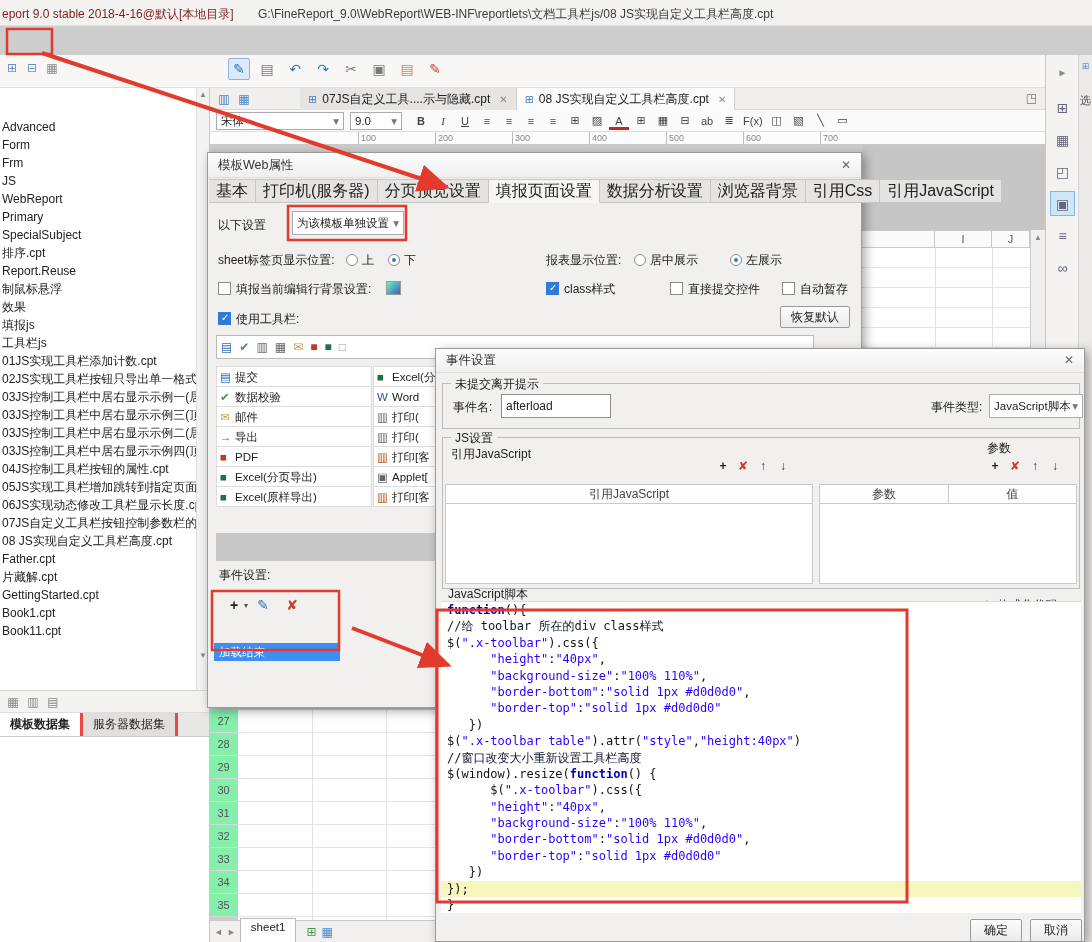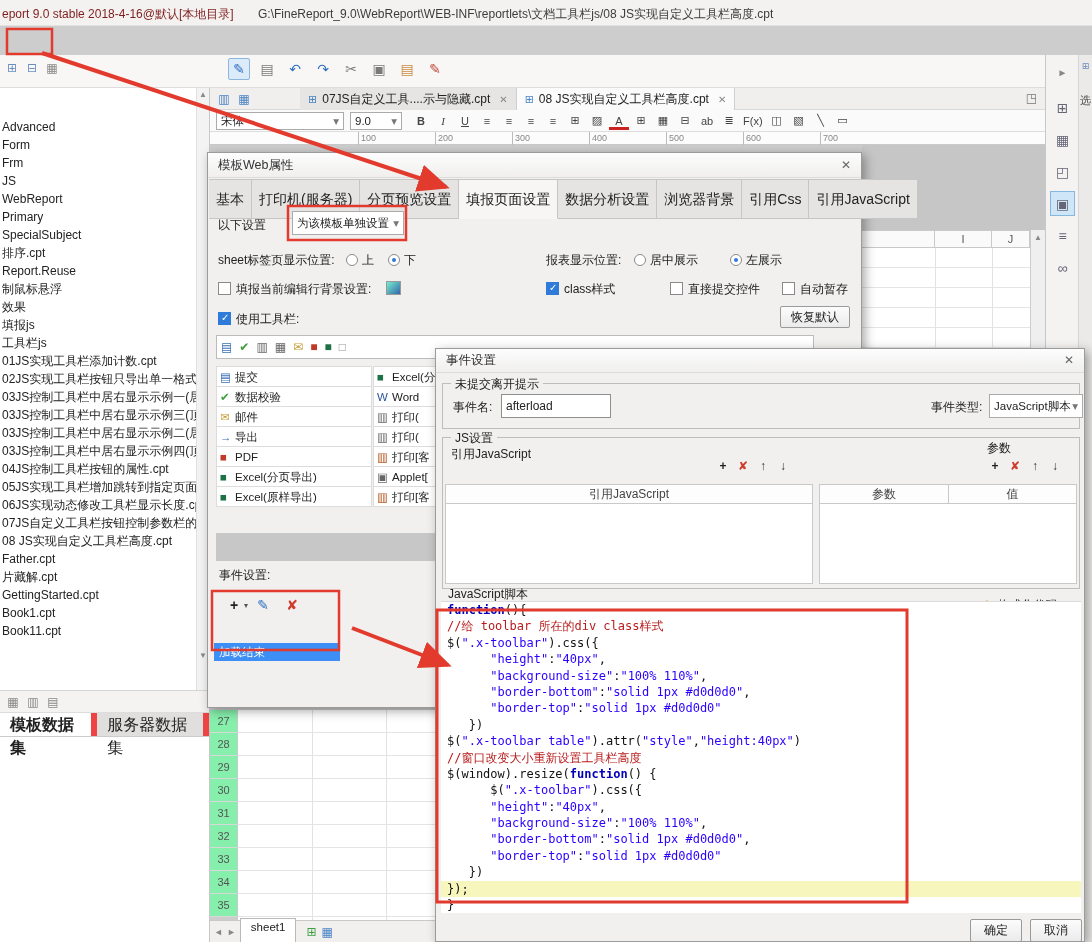--- a/index.html
+++ b/index.html
@@ -15,21 +15,21 @@
 .ibox{width:22px;height:22px;display:inline-flex;align-items:center;justify-content:center;font-size:14px;margin:3px 3px;border:1px solid transparent;border-radius:2px}
 .ibox.active{background:#dcebf9;border-color:#8ab6e0}
 .smicon{width:18px;height:18px;display:inline-flex;align-items:center;justify-content:center;font-size:12px;margin:2px 1px;color:#5a7fae}
 .treepanel{background:#fff;border-right:1px solid #c8c8c8}
 .tree{padding-top:30px}
 .tree-item{height:18px;line-height:18px;font-size:12px;padding-left:2px;white-space:nowrap;overflow:hidden}
 .vscroll{width:13px;background:#f3f3f3;border-left:1px solid #e0e0e0;font-size:8px;color:#888;text-align:center}
 .dspanel{background:#fff;border-right:1px solid #c8c8c8;border-top:1px solid #d5d5d5}
 .ds-icons{height:22px;background:#f4f3f2;display:flex;align-items:center;padding-left:3px;border-bottom:1px solid #ddd}
 .ds-tabs{height:24px;background:#e9e8e7;display:flex;border-bottom:1px solid #ccc}
-.ds-tab{padding:0 10px;line-height:23px;font-size:16px;background:#e0dfde;border-right:6px solid #ef4444}
+.ds-tab{padding:0 10px;line-height:23px;font-size:12px;background:#e0dfde;border-right:3px solid #ef4444}
 .ds-tab.active{background:#fff;font-weight:bold}
 .doctabs{background:#f0efee;border-bottom:1px solid #d8d8d8}
 .dtab{display:flex;align-items:center;padding:0 8px;gap:5px;font-size:12px;background:#e6e5e4;border-right:1px solid #cfcfcf;white-space:nowrap;height:22px}
 .dtab.active{background:#fbfbfb}
 .dtab-close{color:#888;font-size:10px;margin-left:4px}
 .fmtbar{background:#fbfafa;border-bottom:1px solid #ddd}
 .select{position:absolute;top:2px;height:18px;background:#fff;border:1px solid #ababab;font-size:11.5px;line-height:16px;padding:0 4px;display:flex;justify-content:space-between;align-items:center}
 .fmt-icons{position:absolute;left:200px;top:1px;display:flex}
 .fmt-icon{min-width:20px;height:19px;display:inline-flex;align-items:center;justify-content:center;font-size:11px;color:#444;margin:0 1px;padding:0 2px}
 .fmt-icon.b{font-weight:bold}
@@ -46,21 +46,21 @@
 .sheet-tab{background:#fff;border:1px solid #b9b9b9;padding:0 10px;height:28px;line-height:16px;font-size:11.5px}
 .navg{color:#888;font-size:9px}
 .dock{background:#f4f3f2;border-left:1px solid #c8c8c8}
 .dock-icon{position:absolute;left:4px;width:25px;height:25px;display:flex;align-items:center;justify-content:center;font-size:14px;color:#667;border:1px solid transparent}
 .dock-icon.active{background:#cfe6f9;border-color:#85b7e0}
 .dockedge{background:#ebeae9;border-left:1px solid #d5d5d5;font-size:11px;color:#444;text-align:center}
 .dialog{background:#f1f0ef;border:1px solid #9b9b9b;box-shadow:3px 3px 10px rgba(0,0,0,.35)}
 .dlg-title{height:25px;line-height:24px;padding-left:10px;font-size:12.5px;color:#333;background:linear-gradient(#fdfdfd,#f0efee);border-bottom:1px solid #ddd}
 .dlg-close{position:absolute;top:5px;right:10px;color:#666;font-size:12px}
 .wtabs{position:absolute;left:1px;top:26px;display:flex}
-.wtab{padding:8px 7px;line-height:22px;font-size:14px;background:#e5e4e3;border:1px solid #c6c6c6;border-left:none;white-space:nowrap}
+.wtab{padding:0 7px;line-height:22px;font-size:16px;background:#e5e4e3;border:1px solid #c6c6c6;border-left:none;white-space:nowrap}
 .wtab.active{background:#f7f6f5;border-bottom-color:#f7f6f5}
 .cb{display:inline-block;width:13px;height:13px;border:1px solid #8a8a8a;background:#fff;vertical-align:-2px;margin-right:5px;position:relative}
 .cb.on{background:#2f7bd9;border-color:#2f7bd9}
 .cb.on::after{content:"✓";color:#fff;font-size:10px;position:absolute;left:2px;top:-1px}
 .rd{display:inline-block;width:12px;height:12px;border:1px solid #8a8a8a;border-radius:50%;background:#fff;vertical-align:-2px;margin-right:4px;position:relative}
 .rd.on::after{content:"";position:absolute;left:3px;top:3px;width:4px;height:4px;border-radius:50%;background:#2f7bd9}
 .btn{position:absolute;border:1px solid #9a9a9a;background:linear-gradient(#fcfcfc,#ebebeb);font-size:12px;text-align:center;border-radius:2px}
 .pvstrip{position:absolute;background:#fff;border:1px solid #bbb;display:flex;align-items:center;padding-left:4px;gap:7px}
 .pv-icon{font-size:12px}
 .wlist{position:absolute}
@@ -72,21 +72,21 @@
 .group{position:absolute;border:1px solid #bdbdbd}
 .legend{position:absolute;top:-8px;left:8px;background:#f1f0ef;padding:0 4px;font-size:12px;color:#222}
 .input{position:absolute;background:#fff;border:1px solid #8f8f8f;font-size:12px;line-height:22px;padding:0 4px}
 .thead{position:absolute;height:20px;line-height:19px;text-align:center;background:#fdfdfd;border:1px solid #c9c9c9;font-size:12px;color:#444}
 .tbody{position:absolute;background:#fff;border:1px solid #c9c9c9;border-top:none}
 .lbtns{position:absolute;display:flex;gap:4px}
 .lbtn{width:16px;height:16px;display:inline-flex;align-items:center;justify-content:center;font-size:12px;font-weight:bold}
 .codebox{position:absolute;background:#fff;border-top:1px solid #dcdcdc;font-family:"DejaVu Sans Mono","Liberation Mono",monospace;font-size:12px;overflow:hidden}
 .code-line{height:16.4px;line-height:16.4px;white-space:pre;padding-left:6px}
 .code-line.hl{background:#f6f6bd}
-.tk-p{color:#111}.tk-s{color:#2a00ff}.tk-k{color:#0000b8;font-weight:bold}.tk-c{color:#b91c1c}
+.tk-p{color:#111}.tk-s{color:#2a00ff}.tk-k{color:#0000b8;font-weight:bold}.tk-c{color:#0f172a}
 .overlay{position:absolute;left:0;top:0;z-index:40;pointer-events:none}
 .z10{z-index:10}.z20{z-index:20}
 .graytop{position:absolute;background:#c6c6c6}
 .cellsheet{position:absolute;background:repeating-linear-gradient(to bottom,#fff 0 19px,#e4e4e4 19px 20px)}
 .cellsheet23{position:absolute;background:repeating-linear-gradient(to bottom,#fff 0 22px,#e4e4e4 22px 23px)}
 </style>
 </head>
 <body>
 
 <div class="app">

